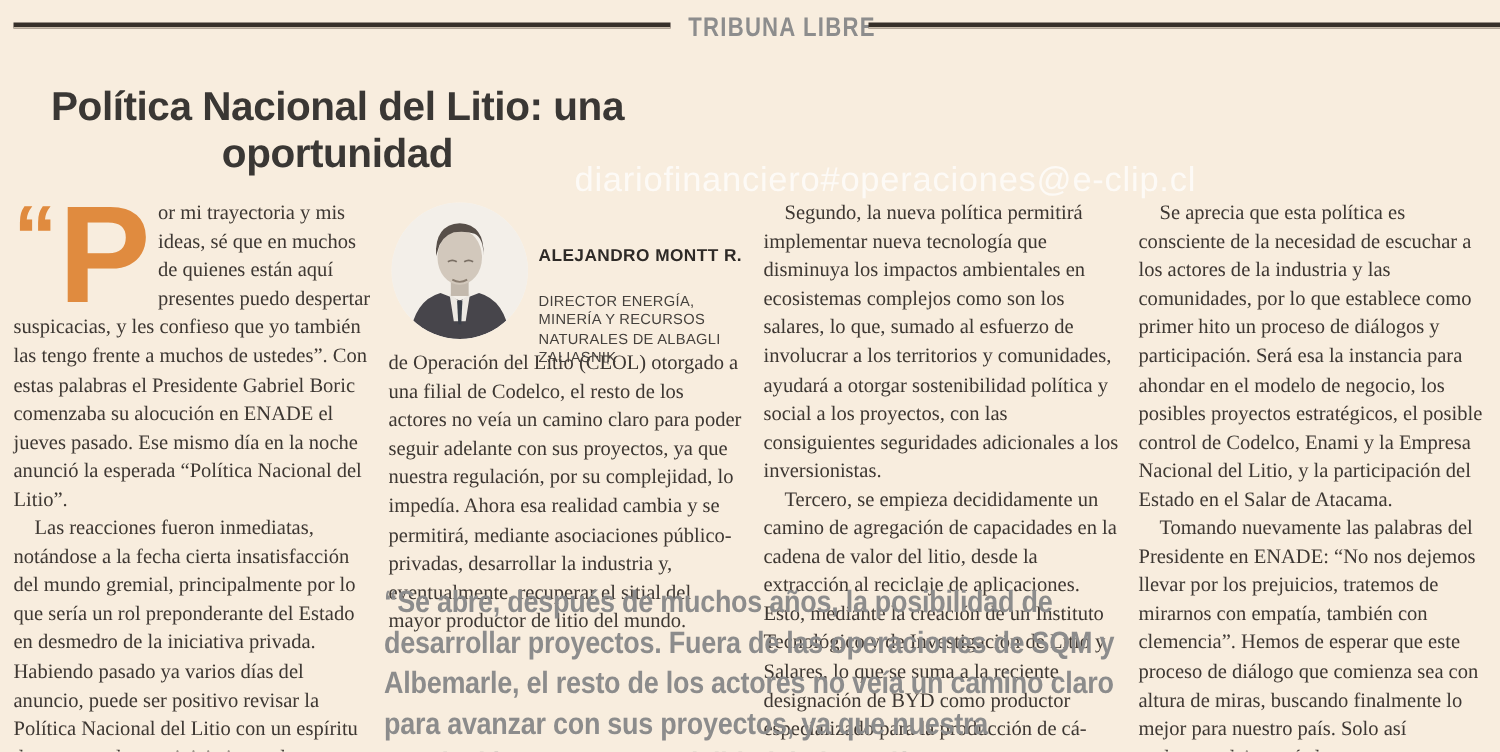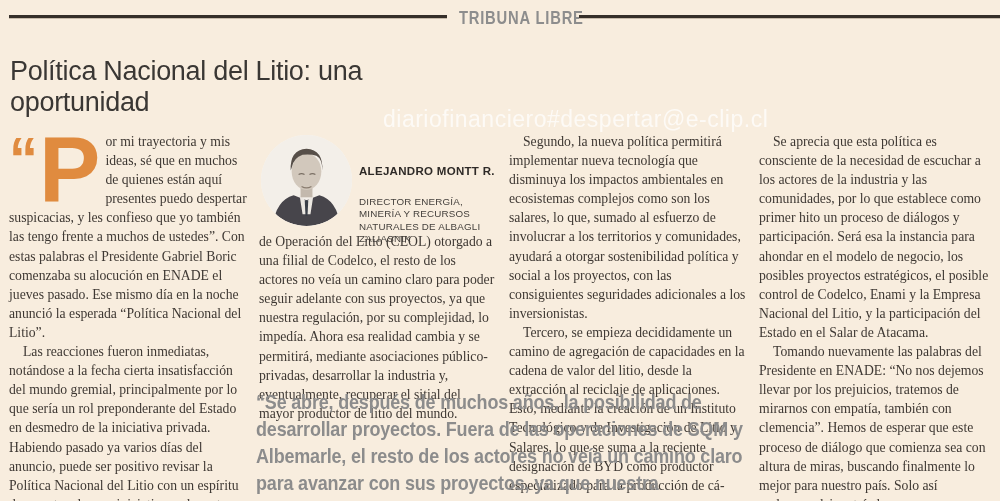--- a/index.html
+++ b/index.html
@@ -27,22 +27,22 @@
     font-weight: bold; font-size: 18px; line-height: 28px;
     color: #8d8d8d; letter-spacing: 1px;
     transform: scaleX(0.82); transform-origin: center top;
     white-space: nowrap;
   }
 
   
   .article-title {
     position: absolute; left: 10px; top: 56px; width: 430px;
     font-family: "Liberation Sans", sans-serif;
-    font-weight: normal; font-size: 27px; line-height: 31px;
-    color: #3a3734; letter-spacing: -0.3px;
+    font-weight: bold; font-size: 27px; line-height: 31px;
+    color: #3a3734; letter-spacing: -0.3px; text-align: center;
   }
 
   
   .watermark {
     position: absolute; left: 383px; top: 106px; width: 420px;
     font-family: "Liberation Sans", sans-serif;
     font-size: 23px; font-weight: normal;
     color: rgba(255, 255, 255, 0.72);
     white-space: nowrap; letter-spacing: 0.5px;
   }
@@ -110,21 +110,21 @@
 <body>
 
 <div class="page">
 
   <div class="rule rule-left"></div>
   <div class="section-label">TRIBUNA LIBRE</div>
   <div class="rule rule-right"></div>
 
   <h1 class="article-title">Política Nacional del Litio: una oportunidad</h1>
 
-  <div class="watermark">diariofinanciero#despertar@e-clip.cl</div>
+  <div class="watermark">diariofinanciero#operaciones@e-clip.cl</div>
 
   <div class="col col-1">
     <p>
       <span class="qmark">“</span>
       <span class="dropcap">P</span>
       <span>or mi trayectoria y mis ideas, sé que en muchos de quienes están aquí presentes puedo despertar suspicacias, y les confieso que yo también las tengo frente a muchos de ustedes”. Con estas palabras el Presidente Gabriel Boric comenzaba su alocución en ENADE el jueves pasado. Ese mismo día en la noche anunció la esperada “Política Nacional del Litio”.</span>
     </p>
     <p class="indent">Las reacciones fueron inmediatas, notándose a la fecha cierta insatisfacción del mundo gremial, principalmente por lo que sería un rol preponderante del Estado en desmedro de la iniciativa privada. Habiendo pasado ya varios días del anuncio, puede ser positivo revisar la Política Nacional del Litio con un espíritu de rescatar algunas iniciativas relevantes, sin sesgos ni suspicacias.</p>
 
   </div>

